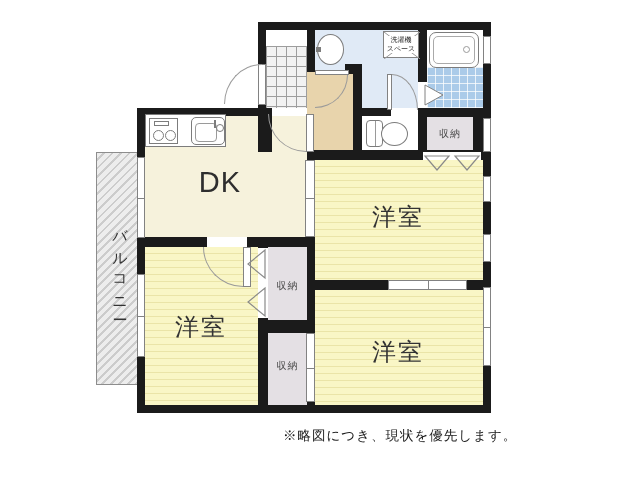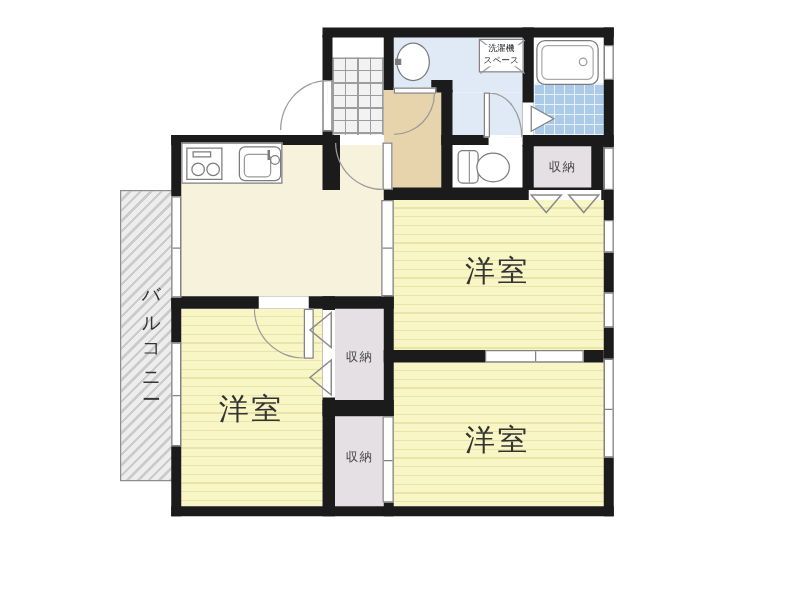--- a/index.html
+++ b/index.html
@@ -165,20 +165,23 @@
   <div class="abs fixture" style="left:429px;top:32px;width:50px;height:36px;border-radius:7px;">
     <div class="abs" style="left:3px;top:3px;width:42px;height:28px;border:1px solid #aaa;border-radius:5px;"></div>
     <div class="circle" style="left:33px;top:13px;width:5px;height:5px;border-color:#9a9a9a;"></div>
   </div>
 
   <div class="abs fixture" style="left:366px;top:120px;width:17px;height:27px;border-radius:4px;">
     <div class="divider-v" style="left:8px;background:#9a9a9a;"></div>
   </div>
   <div class="abs fixture" style="left:381px;top:122px;width:27px;height:24px;border-radius:50%;"></div>
 
+  <div class="abs room-label lbl-dk" style="left:188px;top:164px;width:64px;height:36px;">
+      <span>DK</span>
+    </div>
   <div class="abs room-label lbl-big" style="left:357px;top:202px;width:82px;height:30px;">
       <span>洋室</span>
     </div>
   <div class="abs room-label lbl-big" style="left:160px;top:312px;width:82px;height:30px;">
       <span>洋室</span>
     </div>
   <div class="abs room-label lbl-big" style="left:356px;top:337px;width:84px;height:30px;">
       <span>洋室</span>
     </div>
   <div class="abs room-label lbl-small" style="left:427px;top:124px;width:46px;height:20px;">
@@ -187,14 +190,15 @@
   <div class="abs room-label lbl-small" style="left:268px;top:277px;width:39px;height:18px;">
       <span>収納</span>
     </div>
   <div class="abs room-label lbl-small" style="left:268px;top:357px;width:39px;height:18px;">
       <span>収納</span>
     </div>
   <div class="abs lbl-balcony" style="left:96px;top:152px;width:47px;height:233px;">
       <span>バルコニー</span>
     </div>
 
+  <div class="abs note" style="left:283px;top:427px;"><span>※略図につき、現状を優先します。</span></div>
 
 </div>
 
 </body></html>

